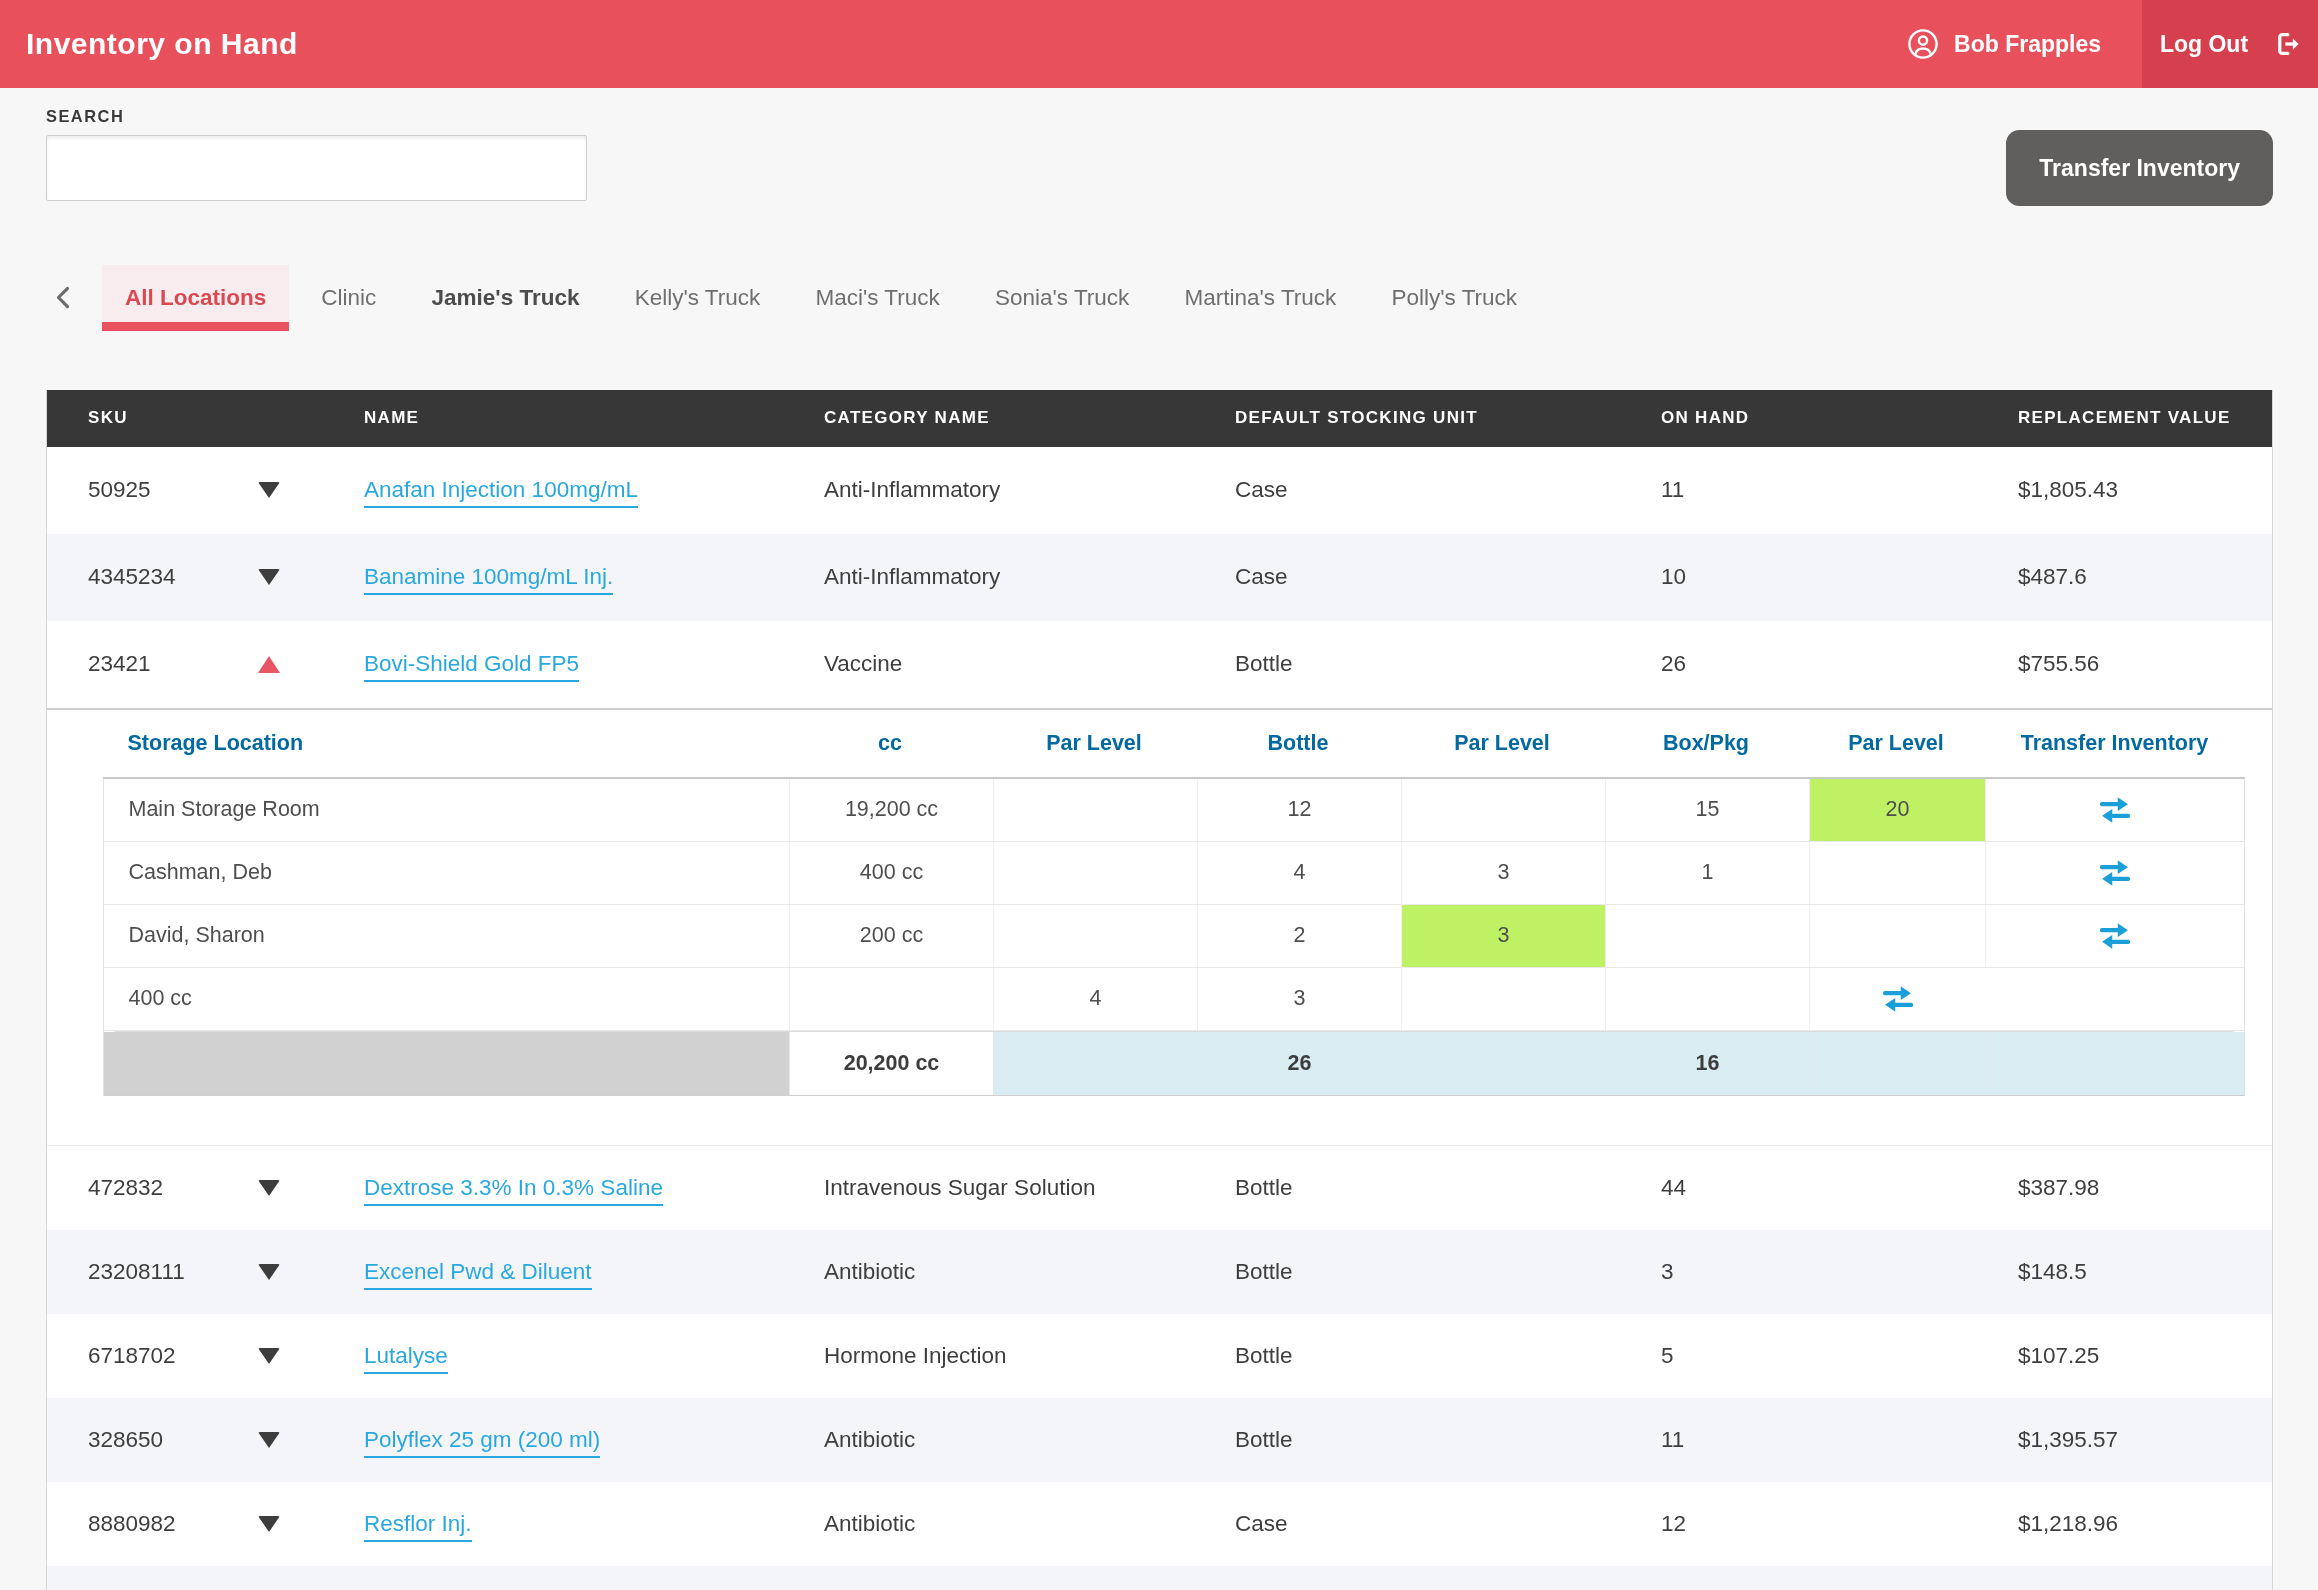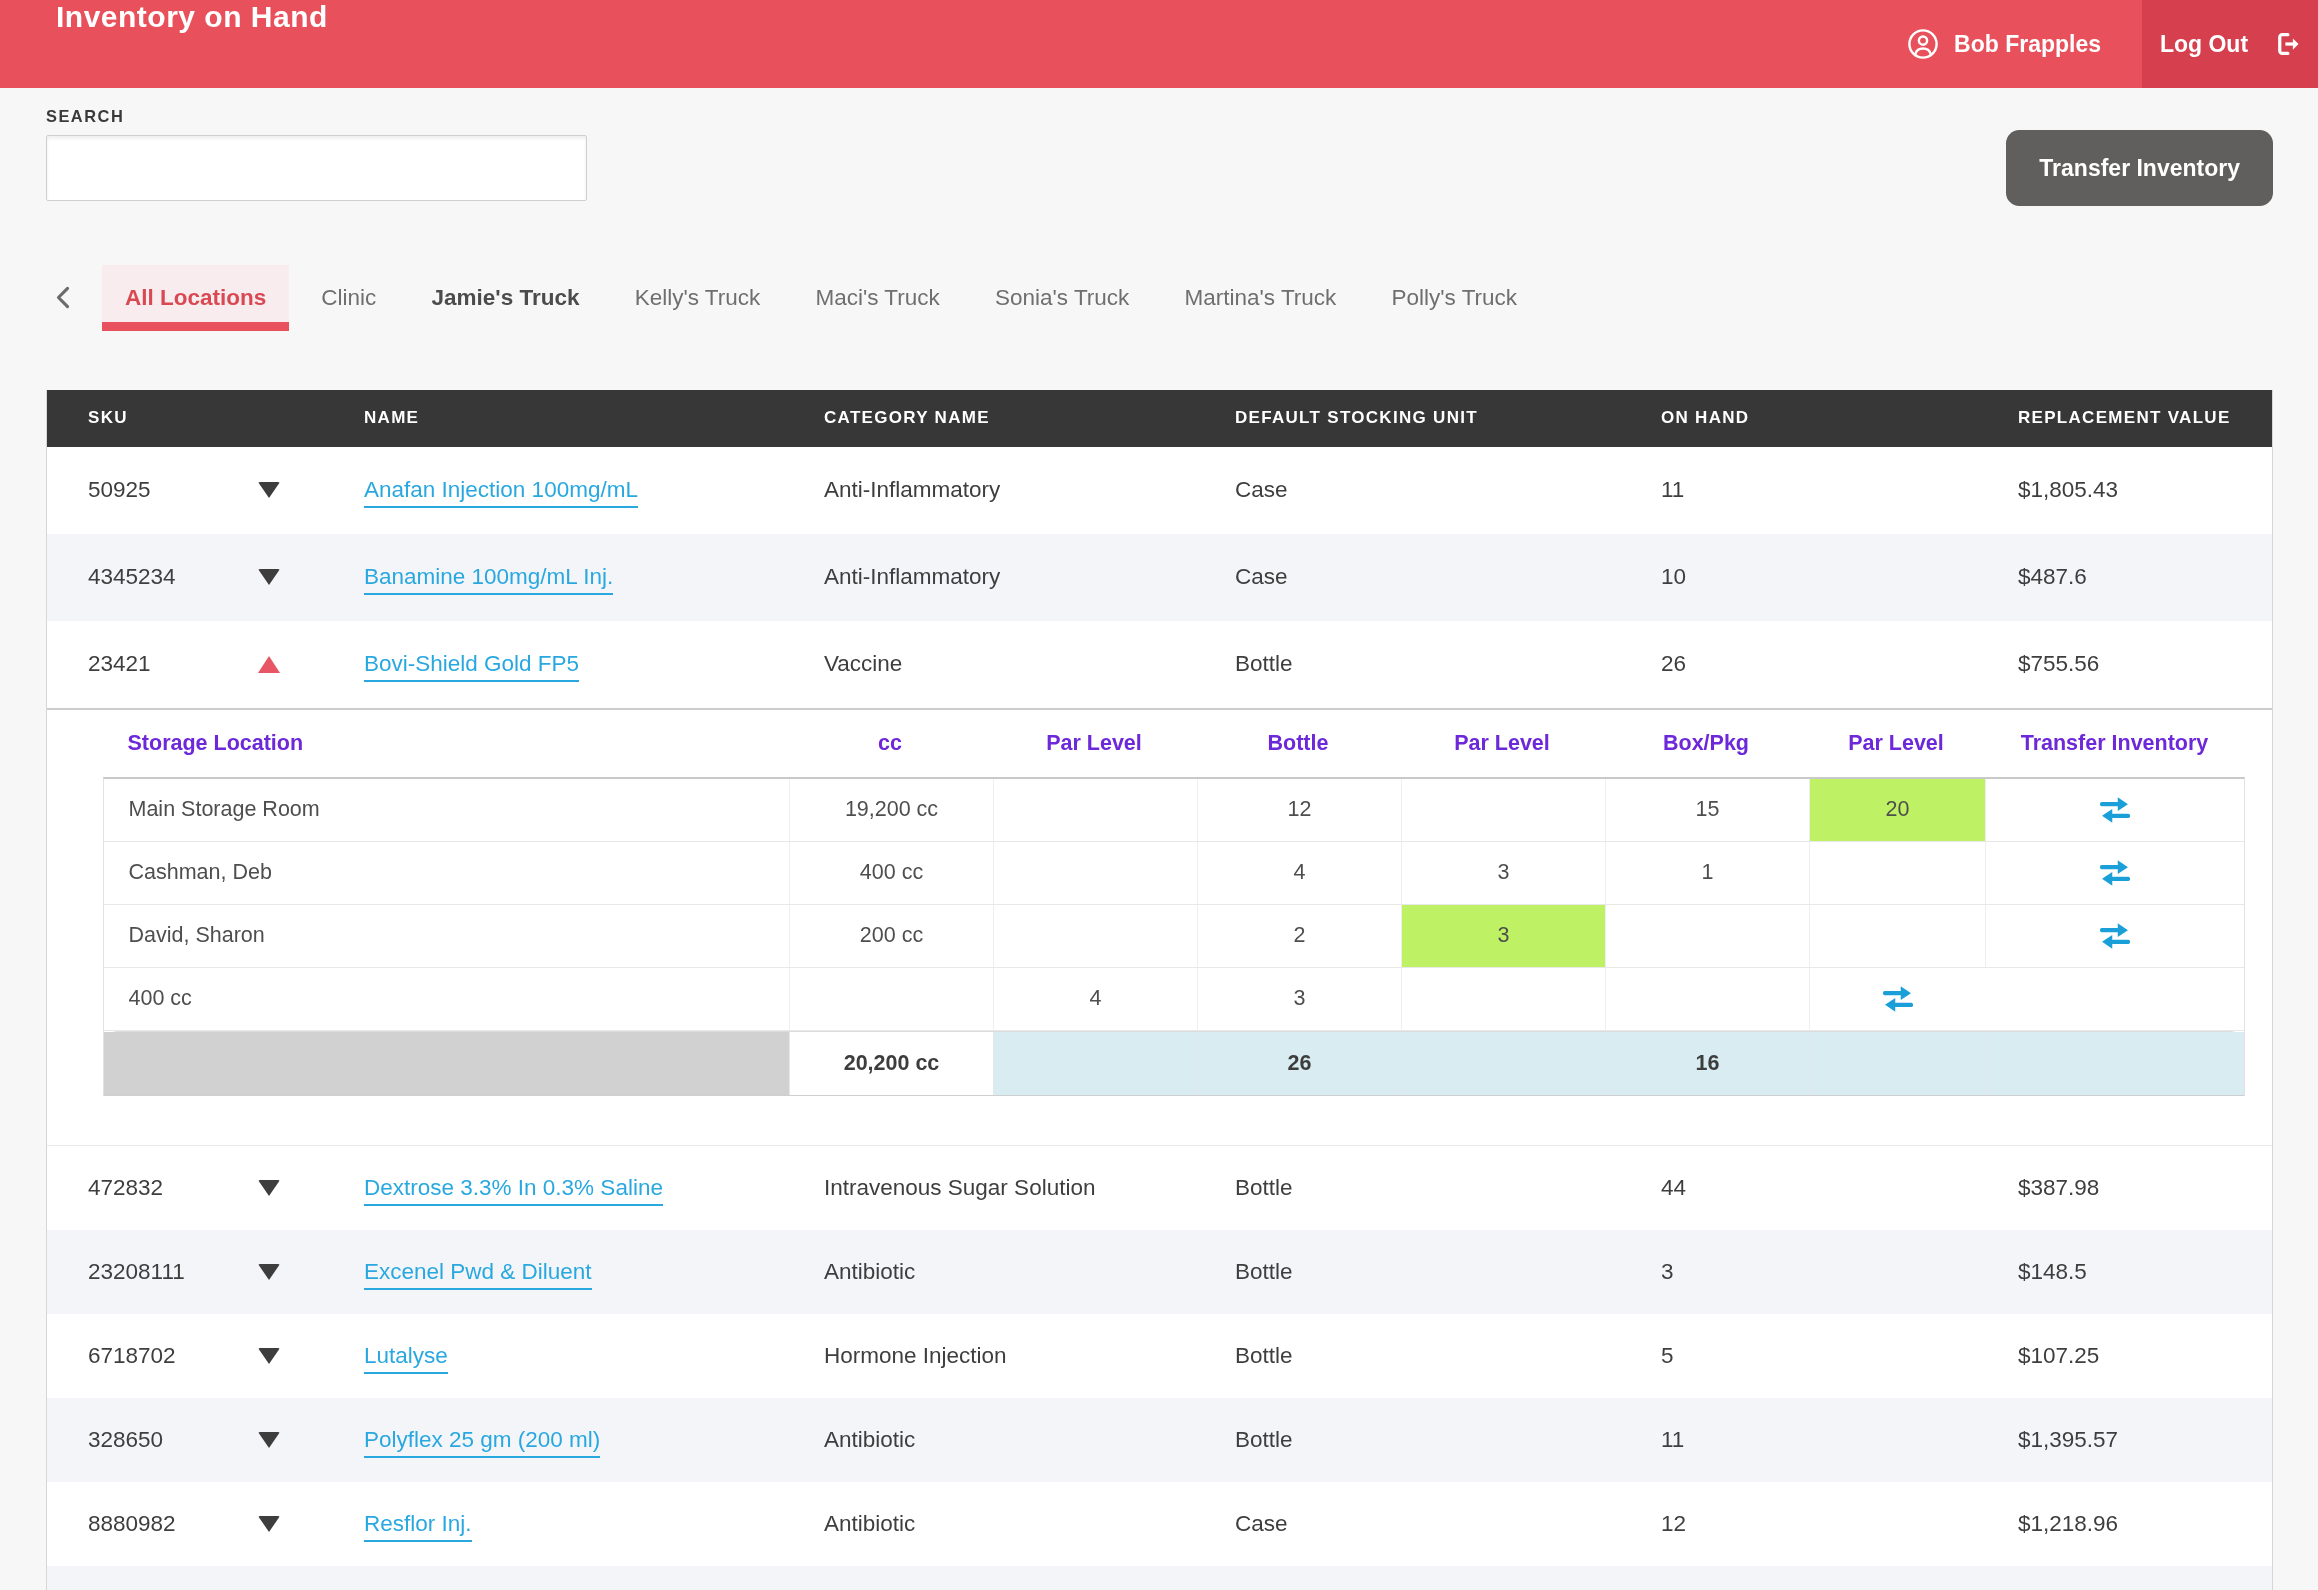--- a/index.html
+++ b/index.html
@@ -5,22 +5,22 @@
   * { margin:0; padding:0; box-sizing:border-box; }
   html,body { width:2319px; height:1590px; overflow:hidden; }
   body {
     background:#f7f7f8;
     font-family:"Liberation Sans", sans-serif;
     color:#3e3e3e;
   }
 
   
   .appbar {
-    height:88px; background:#e8515c; display:flex; align-items:flex-start;
-    padding-left:56px; color:#fff;
+    height:88px; background:#e8515c; display:flex; align-items:center;
+    padding-left:26px; color:#fff;
   }
   .appbar-title { font-size:30px; font-weight:600; letter-spacing:0.5px; }
   .appbar-right { margin-left:auto; display:flex; align-items:center; height:100%; }
   .user-menu { display:flex; align-items:center; gap:14.3px; margin-right:41px; font-size:23px; font-weight:600; }
   .logout-button {
     width:177px; height:100%; background:#d6404e; display:flex;
     align-items:center; justify-content:center; gap:23px;
     font-size:23px; font-weight:600; cursor:pointer;
   }
 
@@ -86,21 +86,21 @@
     border-bottom:2px solid #29a8e0; padding-bottom:4.1px;
   }
 
   
   .expanded-panel { background:#fff; border-top:2px solid #cccccc; border-bottom:1px solid #e9e9e9; padding-bottom:49px; }
   .sub-grid {
     display:grid;
     grid-template-columns:685px 204px 204px 204px 204px 204px 176px 1fr;
     align-items:stretch;
   }
-  .sub-head { margin-left:56px; width:2142px; height:67px; font-size:21.5px; font-weight:600; color:#6d28d9; }
+  .sub-head { margin-left:56px; width:2142px; height:67px; font-size:21.5px; font-weight:600; color:#0369a1; }
   .sub-head > div { display:flex; align-items:center; justify-content:center; text-align:center; }
   .sub-head > div:first-child { justify-content:flex-start; padding-left:24.5px; }
   .sub-box {
     margin-left:56px; width:2142px;
     border:1px solid #e2e2e2; border-top:2px solid #c9c9c9; border-bottom:1.5px solid #cfcfcf;
   }
   .sub-row { height:63px; font-size:21.5px; color:#4e4e4e; border-bottom:1px solid #e8e8e8; }
   .sub-row > div { display:flex; align-items:center; justify-content:center; }
   .sub-row > div + div { border-left:1px solid #efefef; }
   .sub-row > div:first-child { justify-content:flex-start; padding-left:24.5px; }

